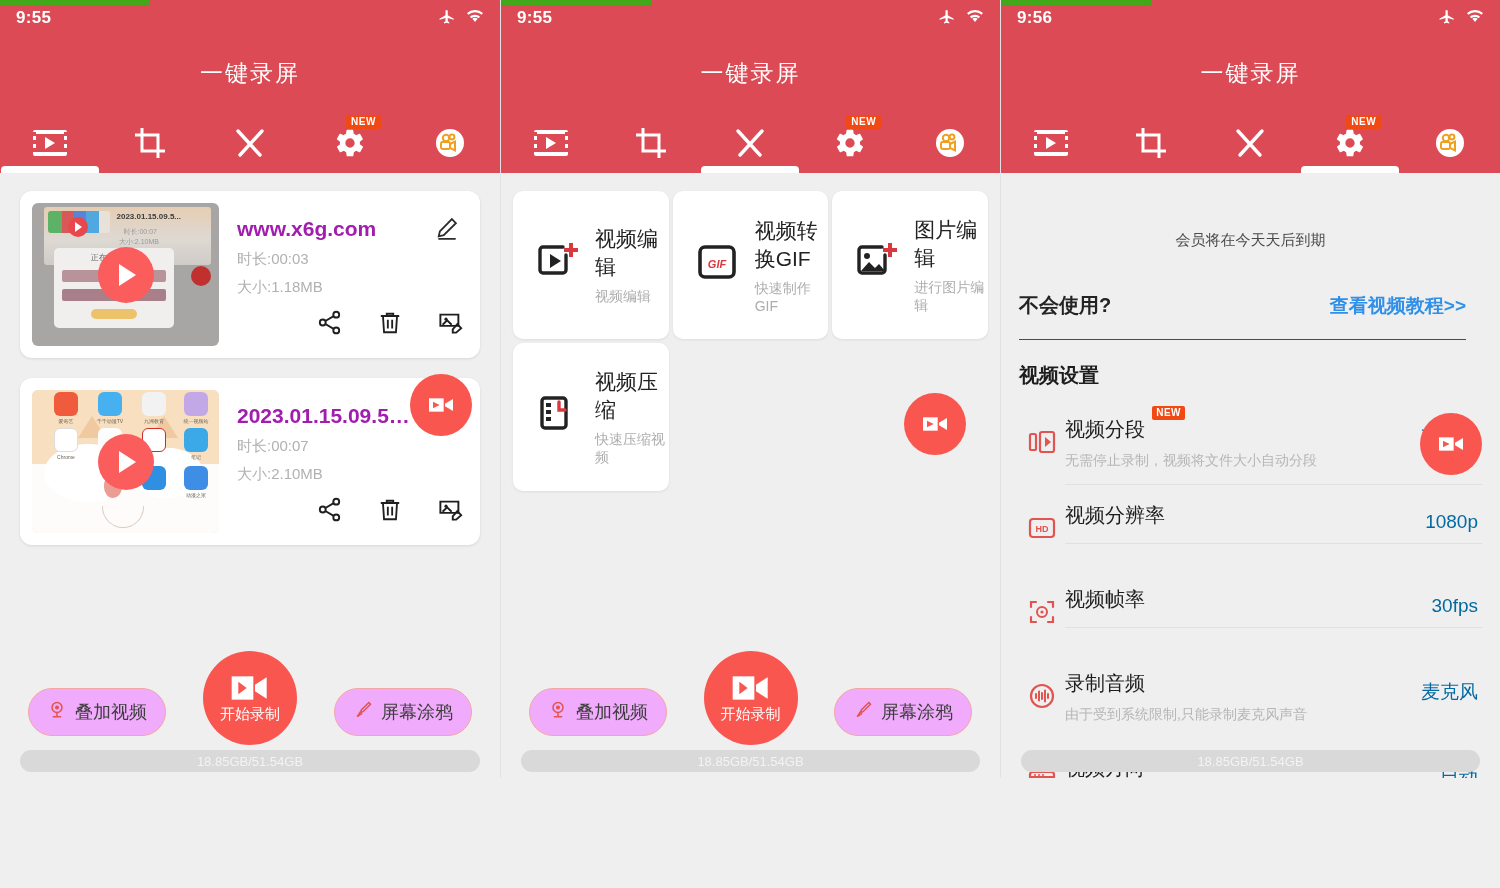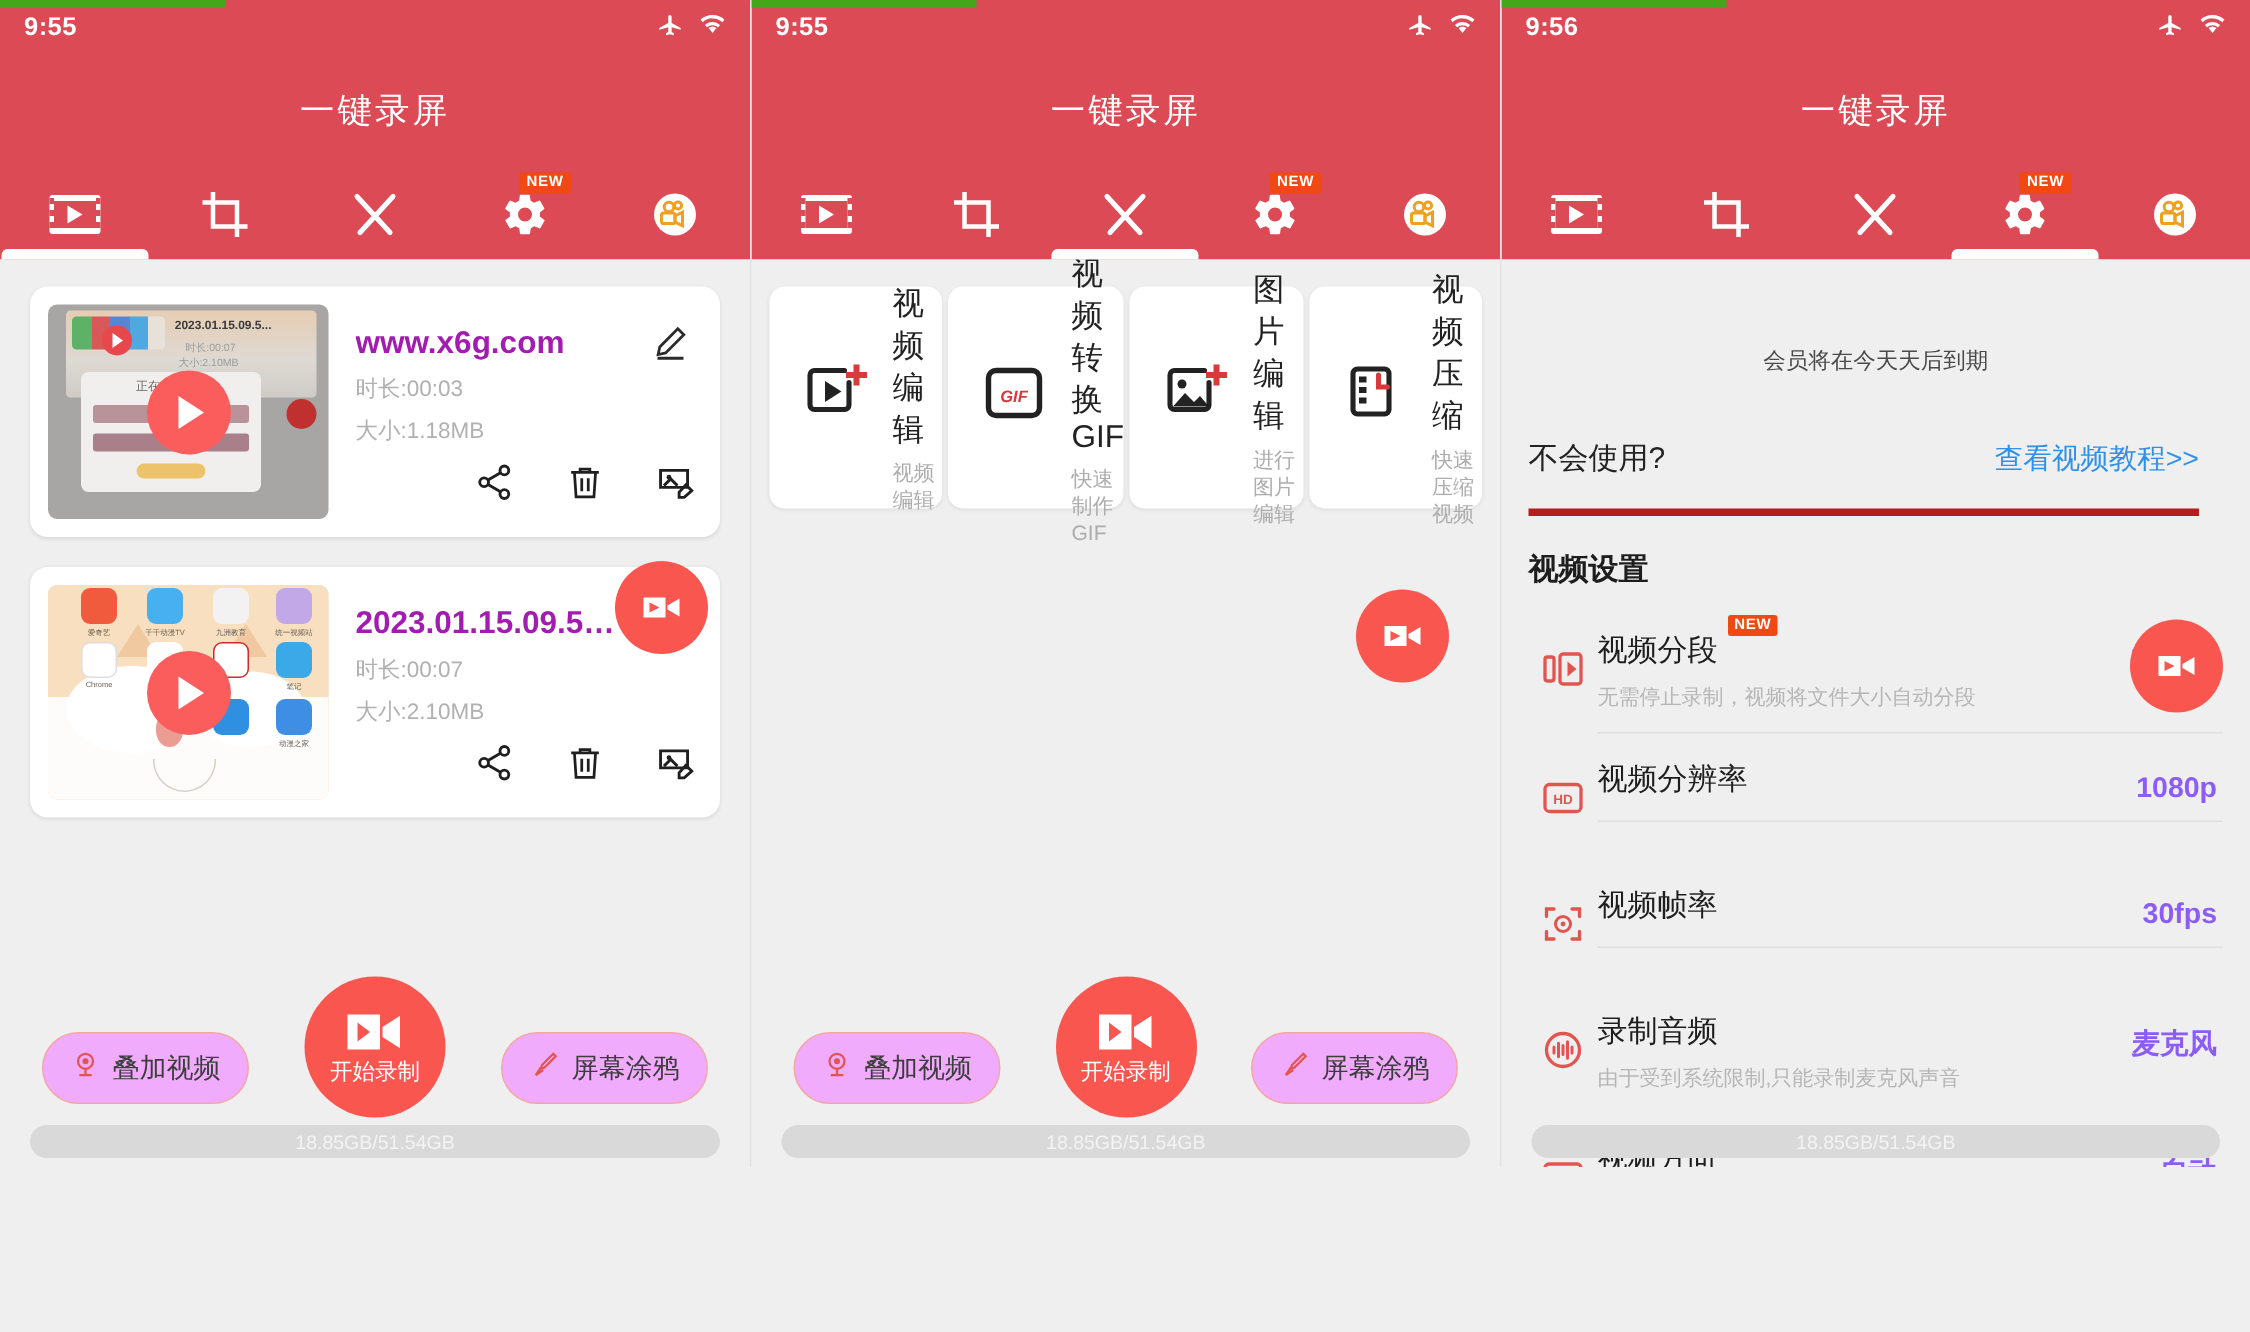--- a/index.html
+++ b/index.html
@@ -171,59 +171,60 @@
   
   .fab-cam {
     position: absolute; width: 62px; height: 62px; border-radius: 50%;
     background: #f9564f; display: flex; align-items: center; justify-content: center;
     z-index: 30;
   }
 
   
   .toolgrid {
     padding: 18px 12px 0; display: grid;
-    grid-template-columns: 1fr 1fr 1fr 1fr; gap: 4px;
+    grid-template-columns: 1fr 1fr 1fr; gap: 4px;
   }
   .toolcard {
     background: #fff; border-radius: 10px; height: 148px;
     display: flex; align-items: center; padding-left: 20px;
     box-shadow: 0 1px 3px rgba(0,0,0,.08);
   }
   .toolcard .ticon { flex: 0 0 auto; margin-right: 14px; }
   .toolcard .ttitle { font-size: 21px; color: #222; }
   .toolcard .tsub { font-size: 14px; color: #adadad; margin-top: 7px; }
 
   
   .settings { padding: 0 18px; }
   .vipnote { text-align: center; font-size: 15px; color: #4a4a4a; padding: 58px 0 0; }
   .helprow {
     display: flex; align-items: center; justify-content: space-between;
-    padding: 42px 0 20px; border-bottom: 5px solid #b91c1c;
+    padding: 42px 0 20px; border-bottom: 1px solid #b91c1c;
     margin: 0 16px 0 0;
+    font-weight: bold;
   }
   .helprow .q { font-size: 20px; color: #232323; }
   .helprow .a { font-size: 19px; color: #3090e8; }
   .sechead { font-size: 20px; font-weight: bold; color: #1d1d1d; padding: 22px 0 10px; }
   .setrow {
     display: flex; align-items: flex-start; padding: 17px 0 0;
     position: relative; min-height: 84px;
   }
   .setrow .sicon { width: 46px; flex: 0 0 auto; padding-top: 10px; text-align: center; }
   .setrow .smid { flex: 1 1 auto; padding-bottom: 14px; border-bottom: 1px solid #e0e0e0; }
   .setrow.nobd .smid { border-bottom: none; }
   .setrow .slabel { font-size: 20px; color: #1e1e1e; position: relative; display: inline-block; }
   .setrow .slabel .newbadge2 {
     position: absolute; top: -10px; right: -40px;
     background: #f04913; color: #fff; font-size: 10px; font-weight: bold;
     padding: 1px 4px 2px; border-radius: 2px; letter-spacing: .5px;
   }
   .setrow .sdesc { font-size: 14px; color: #b6b6b6; margin-top: 8px; line-height: 1.35; }
   .setrow .sval {
     position: absolute; right: 4px; top: 26px;
-    font-size: 19px; color: #8b5cf6; font-weight: bold;
+    font-size: 19px; color: #0369a1;
   }
 
   
   .bottombar {
     position: absolute; left: 0; right: 0; bottom: 0; height: 148px;
   }
   .btnrow {
     position: absolute; left: 0; right: 0; bottom: 40px; height: 52px;
     display: flex; align-items: center; justify-content: space-between;
     padding: 0 28px;

